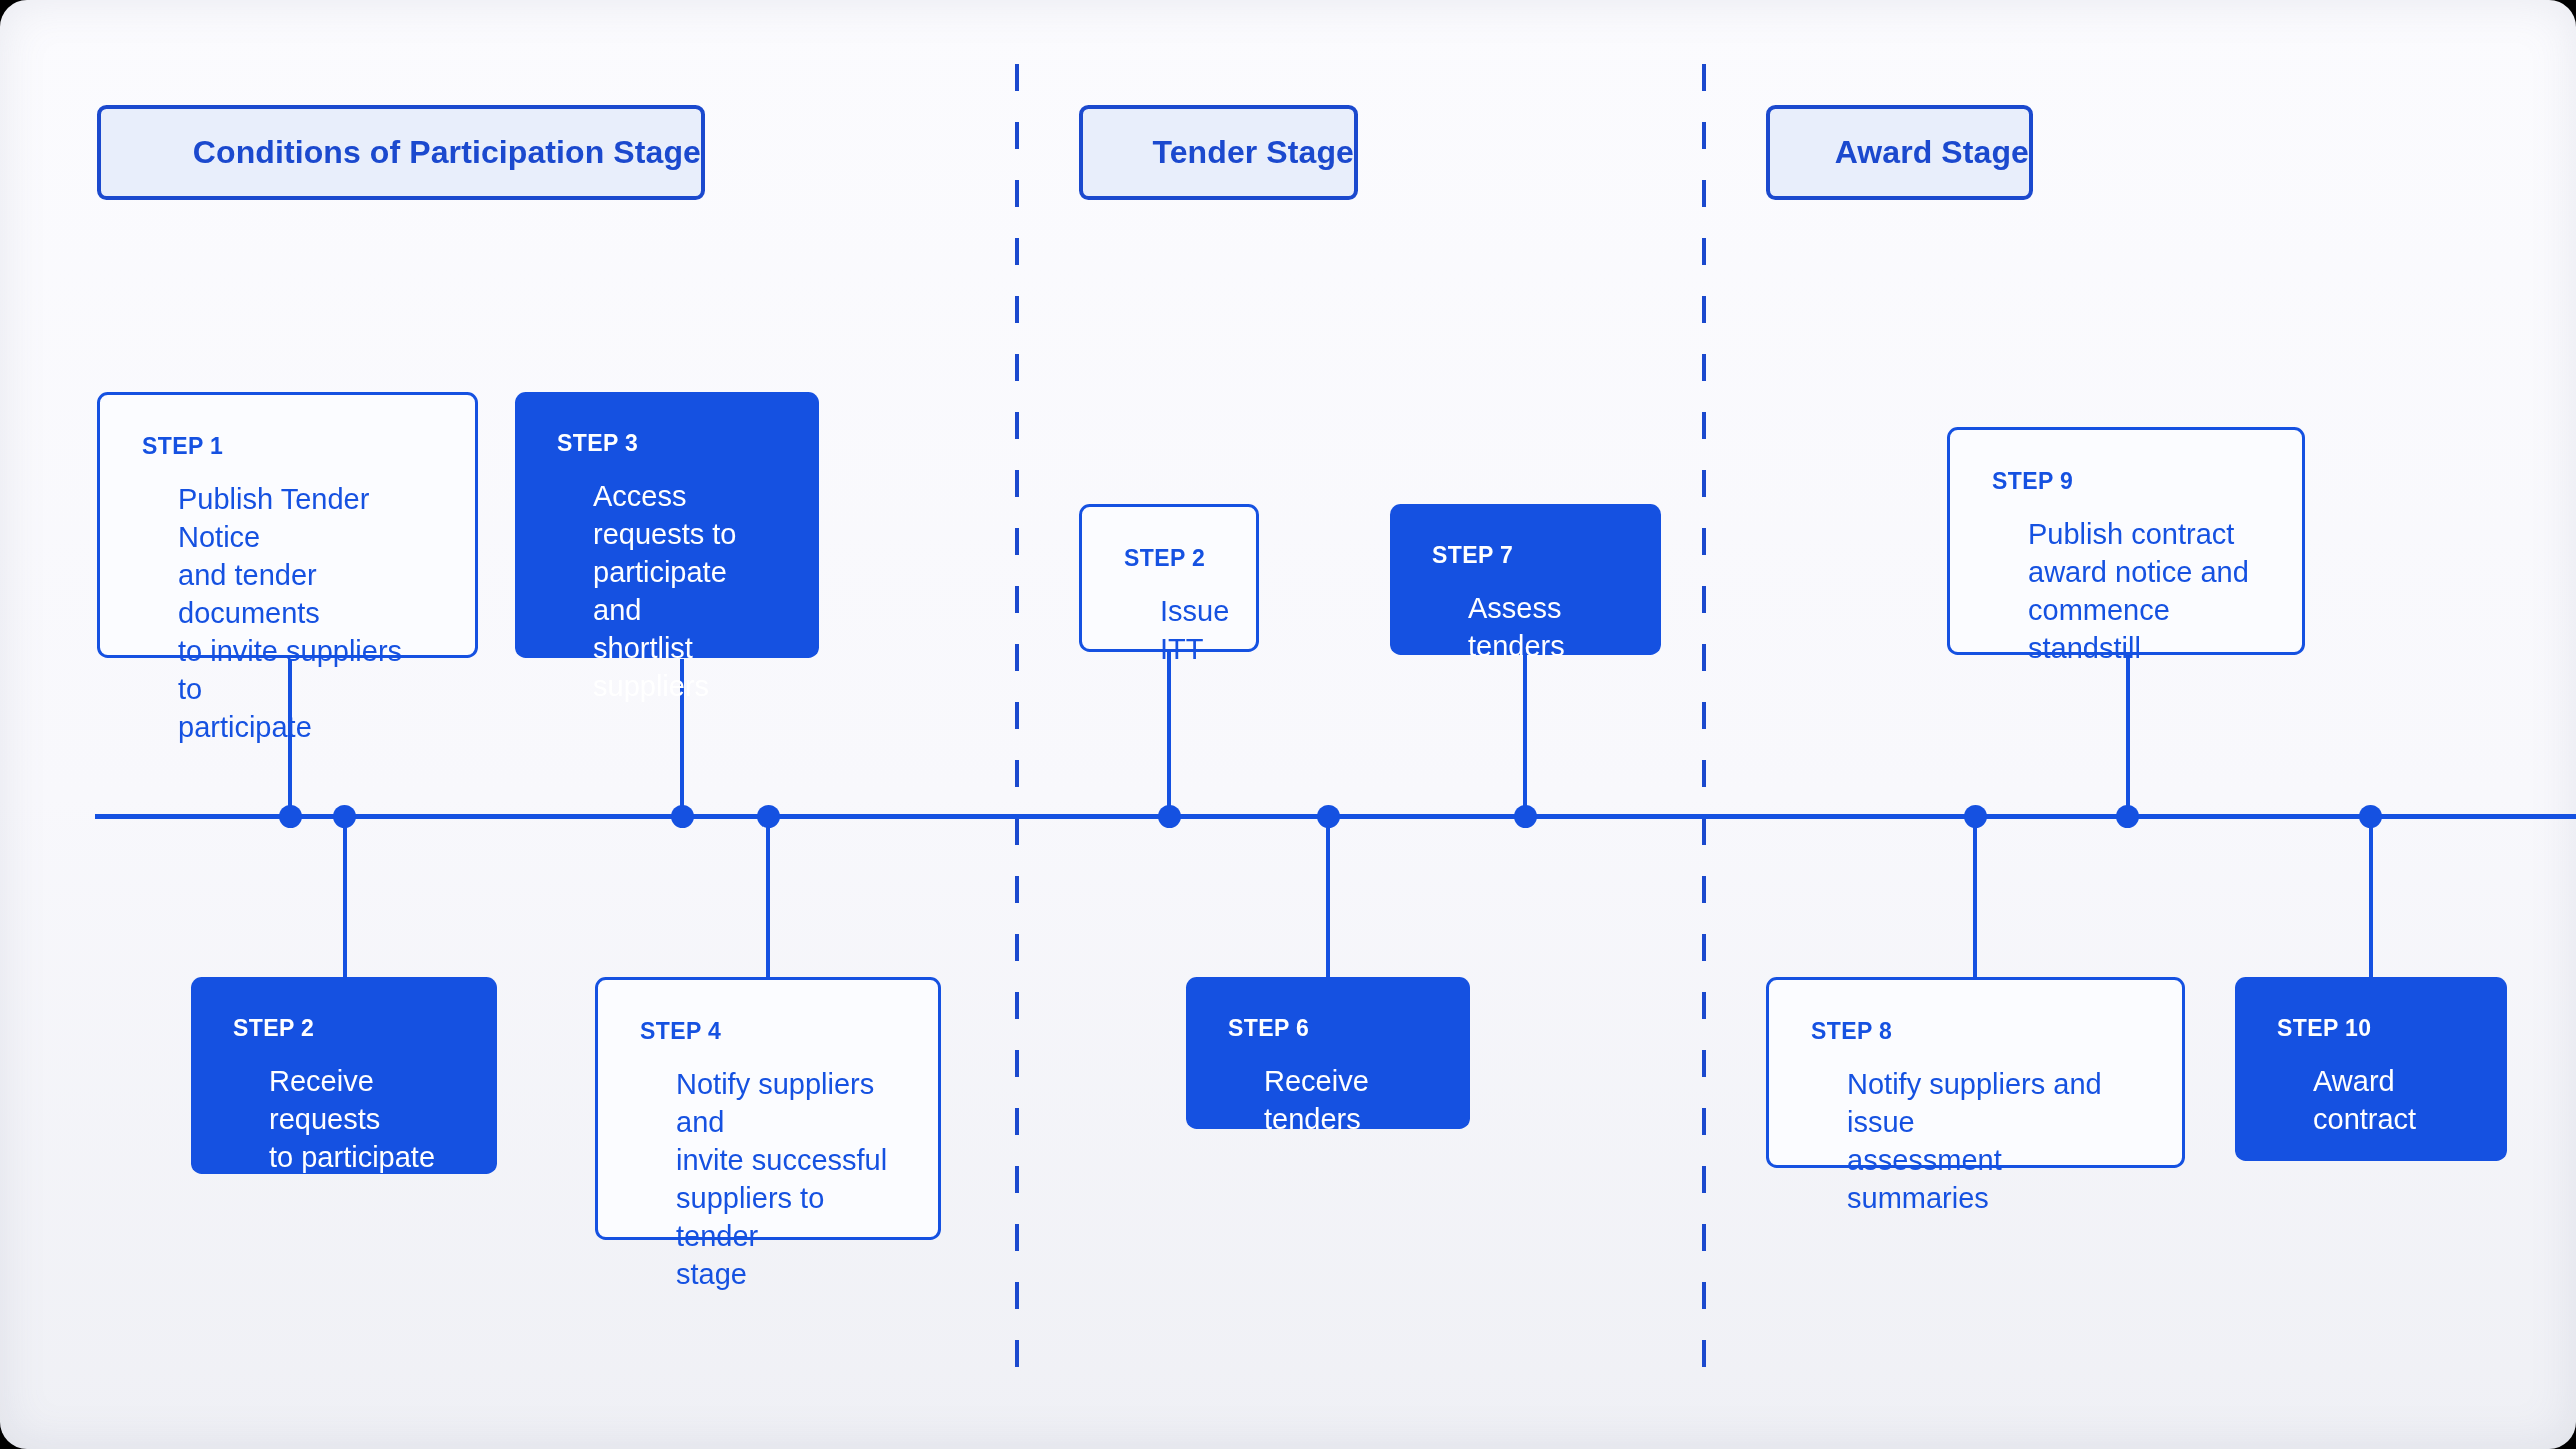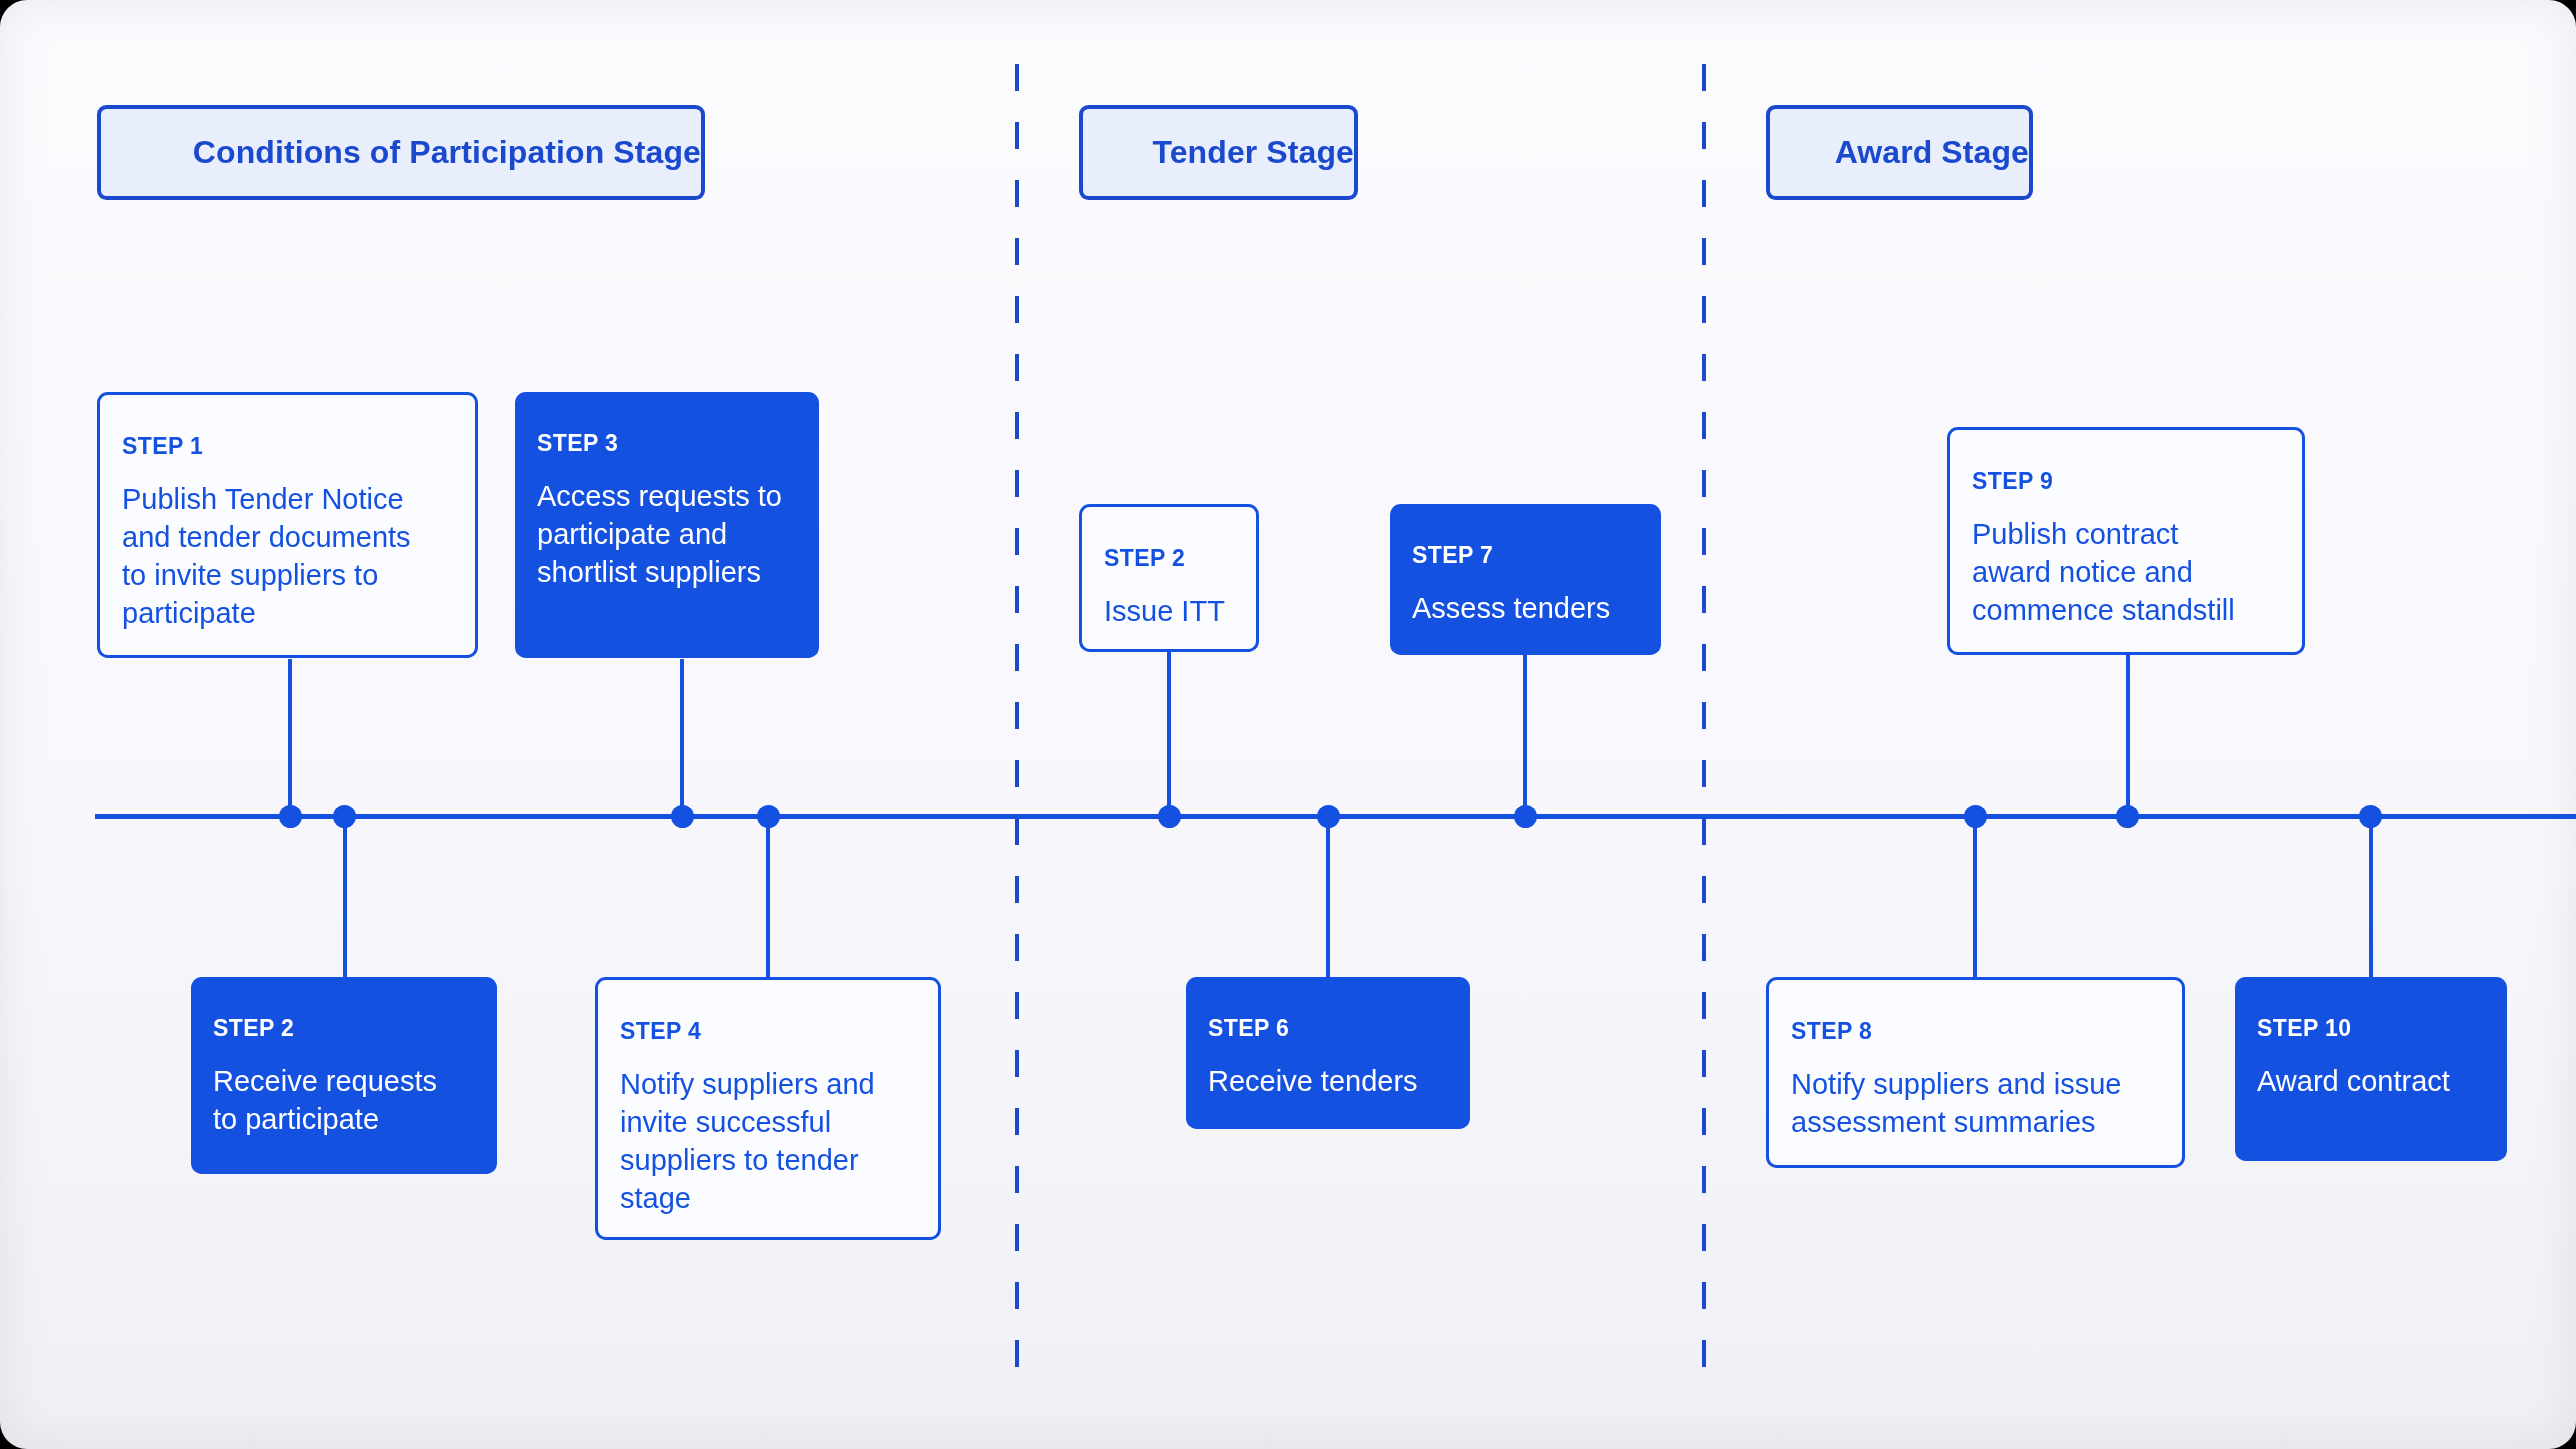--- a/index.html
+++ b/index.html
@@ -52,36 +52,37 @@
   .dot{
     position:absolute;top:805px;width:23px;height:23px;border-radius:50%;
     background:var(--primary);
   }
   .connector{
     position:absolute;width:4px;background:var(--primary);
   }
   .step-box{
     position:absolute;box-sizing:border-box;
     border-radius:10.7px;
-    padding:38px 22px;
+    padding:38px 42px;
   }
   .step-box.outline{
     background:var(--box-bg);
     border:3.4px solid var(--primary);
   }
   .step-box.filled{
     background:var(--primary);
   }
   .step-label{
     font-size:23px;font-weight:700;letter-spacing:0.4px;
     margin-bottom:20px;
   }
   .step-text{
     font-size:29px;line-height:38px;
     white-space:pre-line;
+    margin-left:36px;
   }
   .outline .step-label,.outline .step-text{color:var(--primary);}
   .filled .step-label,.filled .step-text{color:var(--text-on-fill);}
 </style>
 </head>
 <body>
 
 <div class="canvas">
 
   <div class="stage-header" style="left:97px;width:608px">

